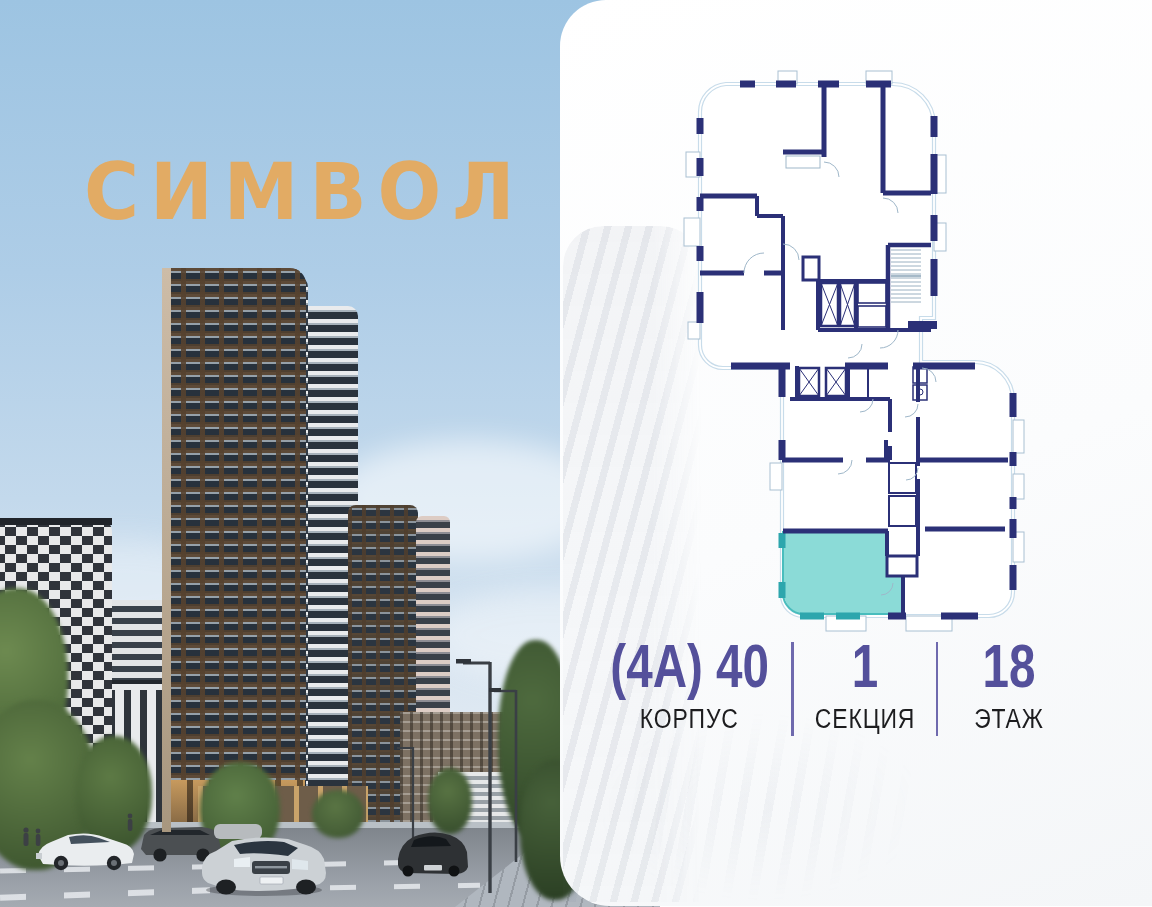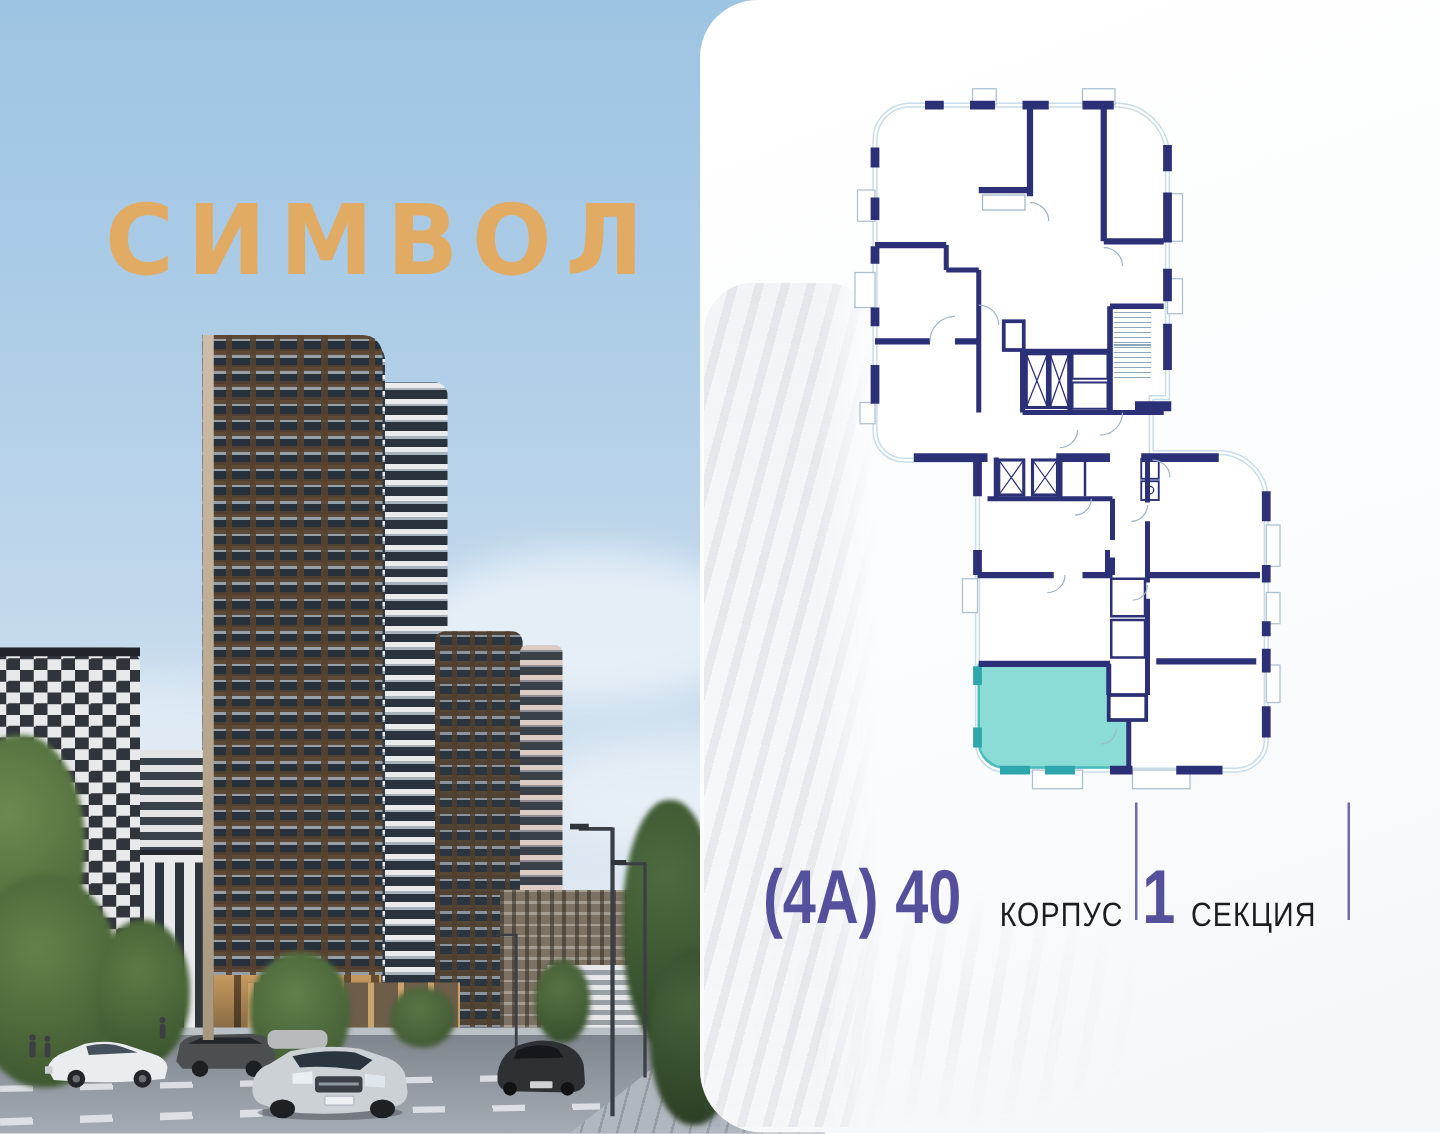--- a/index.html
+++ b/index.html
@@ -82,21 +82,21 @@
   #plan{left:560px;top:0;width:592px;height:907px;z-index:12;}
 
   
   #logo{left:84px;top:146px;width:480px;z-index:6;
         font-family:"DejaVu Sans",sans-serif;font-weight:700;font-size:75px;
         letter-spacing:11px;transform:scaleY(1.04);transform-origin:left top;}
 
   
   #info{left:588px;top:636px;width:492px;height:112px;z-index:13;
         display:flex;align-items:stretch;}
-  .info-col{flex:1;display:flex;flex-direction:row;align-items:flex-end;justify-content:flex-start;}
+  .info-col{flex:1;display:flex;flex-direction:column;align-items:center;justify-content:flex-start;}
   .info-value{font-weight:700;font-size:61px;line-height:1.0;white-space:nowrap;
         display:inline-block;transform:scaleX(.78);transform-origin:center;}
   .info-label{margin-top:7px;font-size:27px;font-weight:500;letter-spacing:1px;white-space:nowrap;
         display:inline-block;transform:scaleX(.85);transform-origin:center;}
   .info-divider{width:2.5px;height:94px;margin-top:6px;opacity:.9;}
 </style>
 </head>
 <body>
 
 <div id="scene" class="abs">
@@ -309,13 +309,17 @@
   <div class="info-col">
     <span class="info-value" style="color:#54509b;">(4А) 40</span>
     <span class="info-label" style="color:#1d1d1f;">КОРПУС</span>
   </div>
   <div class="info-divider" style="background:#5f5aa5;"></div>
   <div class="info-col">
     <span class="info-value" style="color:#54509b;">1</span>
     <span class="info-label" style="color:#1d1d1f;">СЕКЦИЯ</span>
   </div>
   <div class="info-divider" style="background:#5f5aa5;"></div>
+  <div class="info-col">
+    <span class="info-value" style="color:#54509b;">18</span>
+    <span class="info-label" style="color:#1d1d1f;">ЭТАЖ</span>
+  </div>
 </div>
 
 </body></html>

